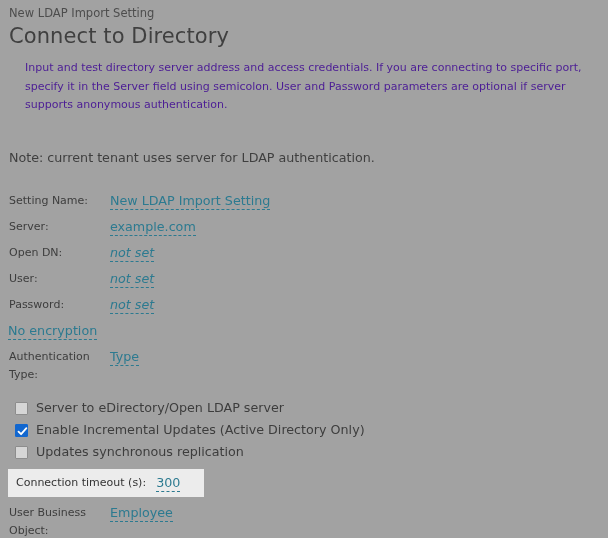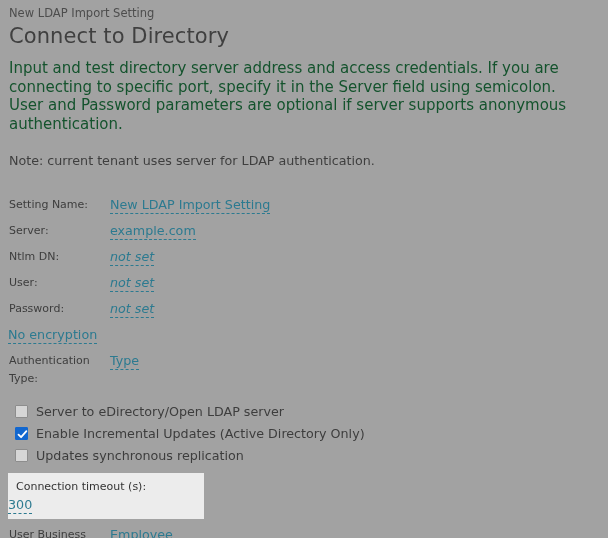--- a/index.html
+++ b/index.html
@@ -32,32 +32,32 @@
   .page-title {
     font-size: 21px;
     font-weight: normal;
     color: #404040;
     line-height: 26px;
     margin: 0 0 10px 1px;
     letter-spacing: 0.1px;
   }
 
   .desc {
-    font-size: 15px;
+    font-size: 11px;
     line-height: 18.5px;
-    color: #14532d;
-    margin: 0 0 0 1px;
+    color: #4c1d95;
+    margin: 0 0 0 17px;
     max-width: 585px;
   }
 
   .note {
     font-size: 12.7px;
     line-height: 18.5px;
     color: #3f3f3f;
-    margin: 19px 0 0 1px;
+    margin: 34px 0 0 1px;
   }
 
   .form {
     margin-top: 21px;
   }
 
   .row {
     display: flex;
     align-items: flex-start;
     min-height: 21px;
@@ -91,21 +91,20 @@
   .lnk.italic {
     font-style: italic;
     text-align: center;
   }
 
   
   .row.highlight {
     background: #ececec;
     width: 196px;
     padding: 5px 0 5px 0;
-    flex-direction: column;
   }
   .row.highlight .label {
     width: auto;
     min-width: 0;
     margin-right: 10px;
     padding-left: 8px;
     color: #333333;
   }
 
   .checks {
@@ -173,21 +172,21 @@
     </div>
 
     <div class="row">
       <div class="label">Server:</div>
       <div class="value">
         <span class="lnk">example.com</span>
       </div>
     </div>
 
     <div class="row">
-      <div class="label">Ntlm DN:</div>
+      <div class="label">Open DN:</div>
       <div class="value">
         <span class="lnk italic">not set</span>
       </div>
     </div>
 
     <div class="row">
       <div class="label">User:</div>
       <div class="value">
         <span class="lnk italic">not set</span>
       </div>

